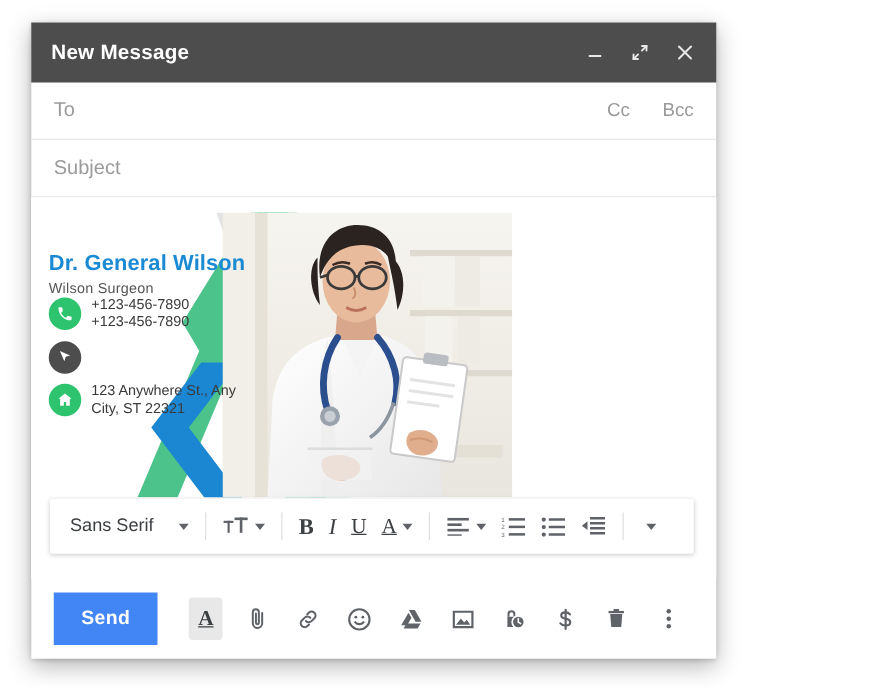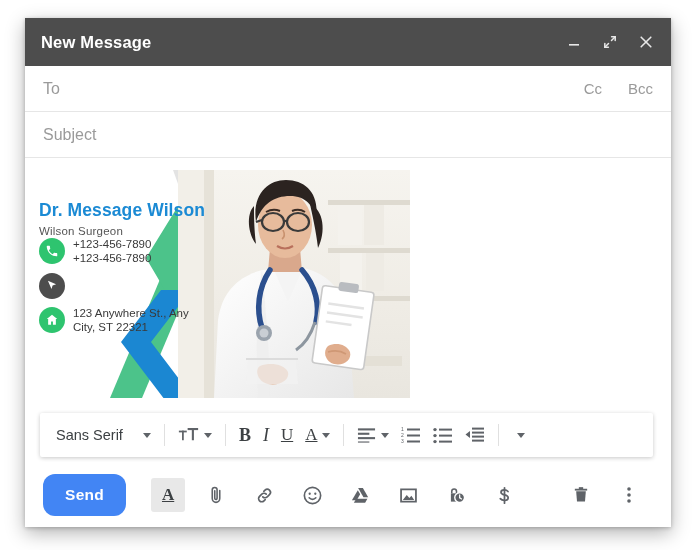--- a/index.html
+++ b/index.html
@@ -6,21 +6,21 @@
   html, body {
     width: 700px; height: 550px;
     background: #ffffff;
     font-family: "Liberation Sans", sans-serif;
     overflow: hidden;
   }
 
   #compose-window {
     position: absolute;
     left: 25px; top: 18px;
-    width: 646px; height: 509px;
+    width: 548px; height: 509px;
     background: #ffffff;
     box-shadow: 0 6px 18px rgba(0,0,0,0.30), 0 1px 4px rgba(0,0,0,0.22);
     display: flex; flex-direction: column;
   }
 
   
   .titlebar {
     height: 48px; background: #4d4d4d;
     display: flex; align-items: center;
     padding: 0 16px 0 16px; flex: none;
@@ -83,21 +83,21 @@
   
   .deco { position: absolute; inset: 0; z-index: 1; }
   .photo-clip {
     position: absolute; right: 0; top: 0; width: 232px; height: 228px;
     overflow: hidden; z-index: 2;
   }
   .photo-inner { position: absolute; inset: 0; }
 
   
   .fmt-toolbar {
-    position: absolute; left: 15px; right: 18px; bottom: 6px;
+    position: absolute; left: 15px; right: 18px; bottom: 20px;
     height: 44px; background: #ffffff;
     box-shadow: 0 1px 4px rgba(0,0,0,0.22);
     border-radius: 2px;
     display: flex; align-items: center; padding: 0 10px; gap: 2px;
     z-index: 6;
   }
   .tb-item {
     display: flex; align-items: center; justify-content: center;
     height: 30px; padding: 0 5px; cursor: pointer; color: #5f6368;
   }
@@ -106,21 +106,21 @@
   .caret { width: 0; height: 0; border-left: 4.5px solid transparent;
            border-right: 4.5px solid transparent; border-top: 5px solid #5f6368;
            margin-left: 5px; }
 
   
   .actionbar {
     flex: none; height: 64px; display: flex; align-items: center;
     padding: 0 18px; gap: 0;
   }
   .send-btn {
-    background: #4285f4; color: #ffffff; border: none; border-radius: 12px;
+    background: #4285f4; color: #ffffff; border: none; border-radius: 0;
     height: 42px; padding: 0 22px; font-size: 15.5px; font-weight: bold;
     font-family: "Liberation Sans", sans-serif; cursor: pointer;
     letter-spacing: 0.3px; margin-right: 18px;
   }
   .act-icon {
     width: 34px; height: 34px; margin: 0 7px; cursor: pointer;
     display: flex; align-items: center; justify-content: center;
     color: #5f6368; border-radius: 3px;
   }
   .act-icon.active { background: #e8e8e8; }
@@ -267,21 +267,21 @@
             <path d="M150 182 q10 -3 18 2" stroke="#cf9875" stroke-width="1.6" fill="none"></path>
 
             <path d="M82 196 C92 192 106 194 110 202 C112 210 102 216 90 214 C80 212 76 200 82 196 Z" fill="#e0ad8d"></path>
             <path d="M70 190 L118 190 L120 214 L68 214 Z" fill="#f1f1f1" opacity="0.75"></path>
             <path d="M68 189 L120 189" stroke="#dcdcdc" stroke-width="2"></path>
           </g>
         </svg>
       </div>
 
       <div class="sig-text">
-        <div class="sig-name">Dr. Message Wilson</div>
+        <div class="sig-name">Dr. General Wilson</div>
         <div class="sig-role">Wilson Surgeon</div>
 
         <div class="contact-list">
 
           <div class="contact-row">
             <div class="c-icon green">
               <svg width="14" height="14" viewBox="0 0 24 24" fill="#ffffff" aria-hidden="true">
                 <path d="M6.6 10.8c1.4 2.8 3.8 5.2 6.6 6.6l2.2-2.2c.3-.3.7-.4 1-.2 1.1.4 2.4.6 3.6.6.6 0 1 .4 1 1V20c0 .6-.4 1-1 1C10.6 21 3 13.4 3 4c0-.6.4-1 1-1h3.4c.6 0 1 .4 1 1 0 1.3.2 2.5.6 3.6.1.3 0 .7-.2 1l-2.2 2.2z"></path>
               </svg>
             </div>

